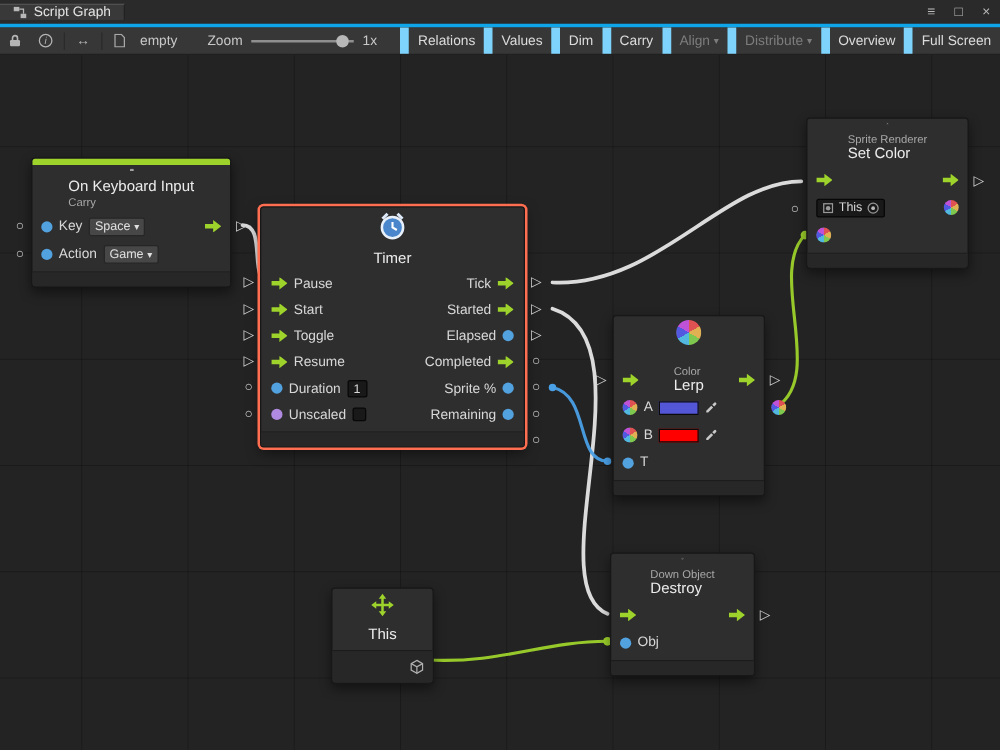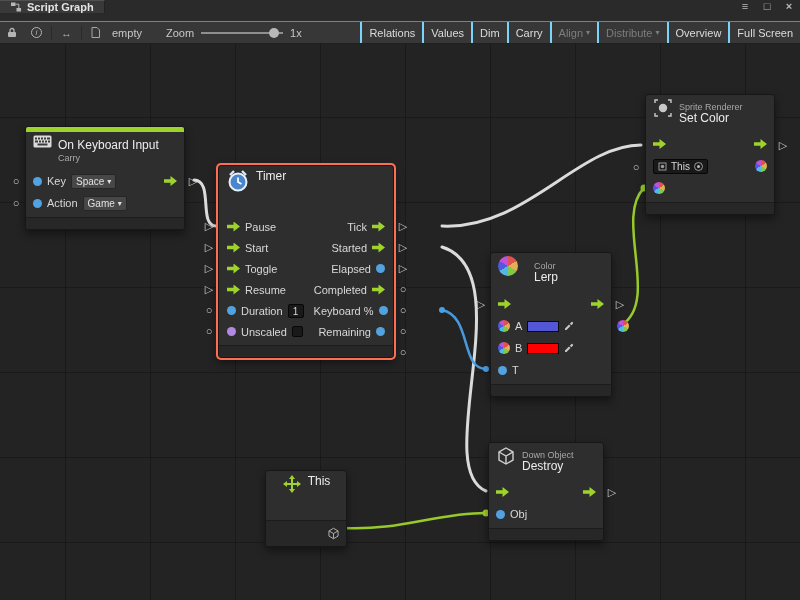--- a/index.html
+++ b/index.html
@@ -1,53 +1,53 @@
 <!DOCTYPE html>
 <html style="--accent-green: #9ed32b; --port-blue: #53a2e0; --port-purple: #b08ae0; --selection: #ff6e50; --wire-white: #e6e6e6; --wire-blue: #4aa0e6; --wire-green: #9ed32b; --swatch-a: #5356d6; --swatch-b: #ff0000;"><head>
 <meta charset="utf-8">
 <style>
   * { box-sizing: border-box; margin: 0; padding: 0; }
   html,body { width:800px; height:600px; overflow:hidden; }
   body { font-family:"Liberation Sans","DejaVu Sans",sans-serif; background:#232323; color:#ddd; }
 
   
-  .titlebar { height:22px; background:#2a2a2a; border-bottom:1px solid #0ea5e9; display:flex; align-items:flex-start;font-weight:bold; }
+  .titlebar { height:22px; background:#2a2a2a; border-bottom:3px solid #0ea5e9; display:flex; align-items:center; }
   .tab { background:#393939; border-right:1px solid #222; border-top:1px solid #505050; padding:0 10px; display:flex; align-items:center; gap:5px; font-size:11px; color:#e4e4e4; }
   .titlebar-spacer { flex:1; }
   .win-btn { width:22px; display:flex; align-items:center; justify-content:center; font-size:11px; color:#bbb; }
 
   
   .toolbar { height:22px; background:#373737; border-bottom:1px solid #202020; display:flex; align-items:center; font-size:11px; color:#c8c8c8; }
   .tb-icon { padding:0 7px; display:flex; align-items:center; color:#b5b5b5; }
   .info-circle { width:11px; height:11px; border:1px solid #b5b5b5; border-radius:50%; font-size:8px; display:flex; align-items:center; justify-content:center; font-style:italic; }
   .tb-sep { width:1px; height:14px; background:#2a2a2a; margin:0 2px; }
   .tb-label { padding:0 5px; }
   .zoom-slider { position:relative; width:82px; height:14px; margin:0 2px; }
   .zoom-track { position:absolute; left:0; right:0; top:6px; height:2px; background:#8f8f8f; }
   .zoom-knob { position:absolute; left:68px; top:2px; width:10px; height:10px; border-radius:50%; background:#b8b8b8; }
   .tb-right { margin-left:auto; display:flex; height:100%; }
-  .tb-btn { display:flex; align-items:center; gap:3px; padding:0 7px; border-left:2px solid #7dd3fc; color:#dcdcdc; }
+  .tb-btn { display:flex; align-items:center; gap:3px; padding:0 7px; border-left:7px solid #7dd3fc; color:#dcdcdc; }
   .tb-btn.disabled { color:#7d7d7d; }
   .caret { font-size:8px; color:inherit; }
 
   
   .canvas { position:relative; width:800px; height:556px; overflow:hidden;
     background-color:#232323;
     background-image:
       linear-gradient(to right, rgba(0,0,0,.25) 1px, transparent 1px),
       linear-gradient(to bottom, rgba(0,0,0,.25) 1px, transparent 1px);
     background-size:85px 85px; background-position:-20px -12px; }
   .wires { position:absolute; left:0; top:0; z-index:1; }
   .wire { fill:none; stroke-width:3; stroke-linecap:round; opacity:.95; }
   .wire.thin { stroke-width:2.5; }
 
   
   .node { position:absolute; z-index:2; background:#2e2e2e; border:1px solid #171717; border-radius:3px; box-shadow:0 4px 9px rgba(0,0,0,.45); }
   .node.selected { box-shadow:0 0 0 2px var(--selection), 0 4px 10px rgba(0,0,0,.5); }
-  .node-header { display:flex; gap:6px; padding:3px 7px; height:38px; }
+  .node-header { display:flex; align-items:center; gap:6px; padding:3px 7px; height:38px;flex-direction:column; }
   .node-timer .node-header { height:50px; }
   .node-lerp .node-header { height:40px;gap:16px; }
   .node-this .node-header { height:46px; justify-content:center; }
   .header-text { display:flex; flex-direction:column; justify-content:center; line-height:1.15; }
   .node-title { font-size:12px; color:#ececec; white-space:nowrap; }
   .node-sub { font-size:9px; color:#a8a8a8; white-space:nowrap; }
   .node-row { display:flex; align-items:center; gap:5px; height:22px; padding:0 7px; font-size:11px; color:#d8d8d8; }
   .node-timer .node-row { height:21px; padding:0 8px; }
   .flex-spacer { flex:1; }
   .node-footer { height:12px; background:#272727; border-top:1px solid #1c1c1c; border-radius:0 0 3px 3px; margin-top:3px; }
@@ -195,21 +195,21 @@
         <span>Game</span>
         <span class="caret">▾</span>
       </span>
     </div>
     <div class="node-footer"></div>
     <span class="ext" style="left:-17px;top:48px">○</span>
     <span class="ext" style="left:-17px;top:70px">○</span>
     <span class="ext" style="right:-16px;top:48px">▷</span>
   </div>
 
-  <div class="node node-timer selected" style="left:218px;top:121px;width:176px;">
+  <div class="node node-timer selected" style="left:208px;top:121px;width:212px;">
     <div class="node-header">
       <svg width="24" height="24" viewBox="0 0 24 24">
         <path d="M4 6 L8 2 M20 6 L16 2" stroke="#dce8f8" stroke-width="2.4" fill="none"></path>
         <circle cx="12" cy="13" r="8.5" fill="#4a86cc" stroke="#e8f0fa" stroke-width="2"></circle>
         <path d="M12 8.5 V13 L15.5 15" stroke="#fff" stroke-width="1.7" fill="none"></path>
       </svg>
       <div class="node-title">Timer</div>
     </div>
     <div class="node-row">
       <span class="flow-arrow"></span>
@@ -237,21 +237,21 @@
       <span class="port-label">Resume</span>
       <span class="flex-spacer"></span>
       <span class="port-label">Completed</span>
       <span class="flow-arrow"></span>
     </div>
     <div class="node-row">
       <span class="dot blue"></span>
       <span class="port-label">Duration</span>
       <span class="value-box">1</span>
       <span class="flex-spacer"></span>
-      <span class="port-label">Keyboard %</span>
+      <span class="port-label">Sprite %</span>
       <span class="dot blue"></span>
     </div>
     <div class="node-row">
       <span class="dot purple"></span>
       <span class="port-label">Unscaled</span>
       <span class="checkbox"></span>
       <span class="flex-spacer"></span>
       <span class="port-label">Remaining</span>
       <span class="dot blue"></span>
     </div>

